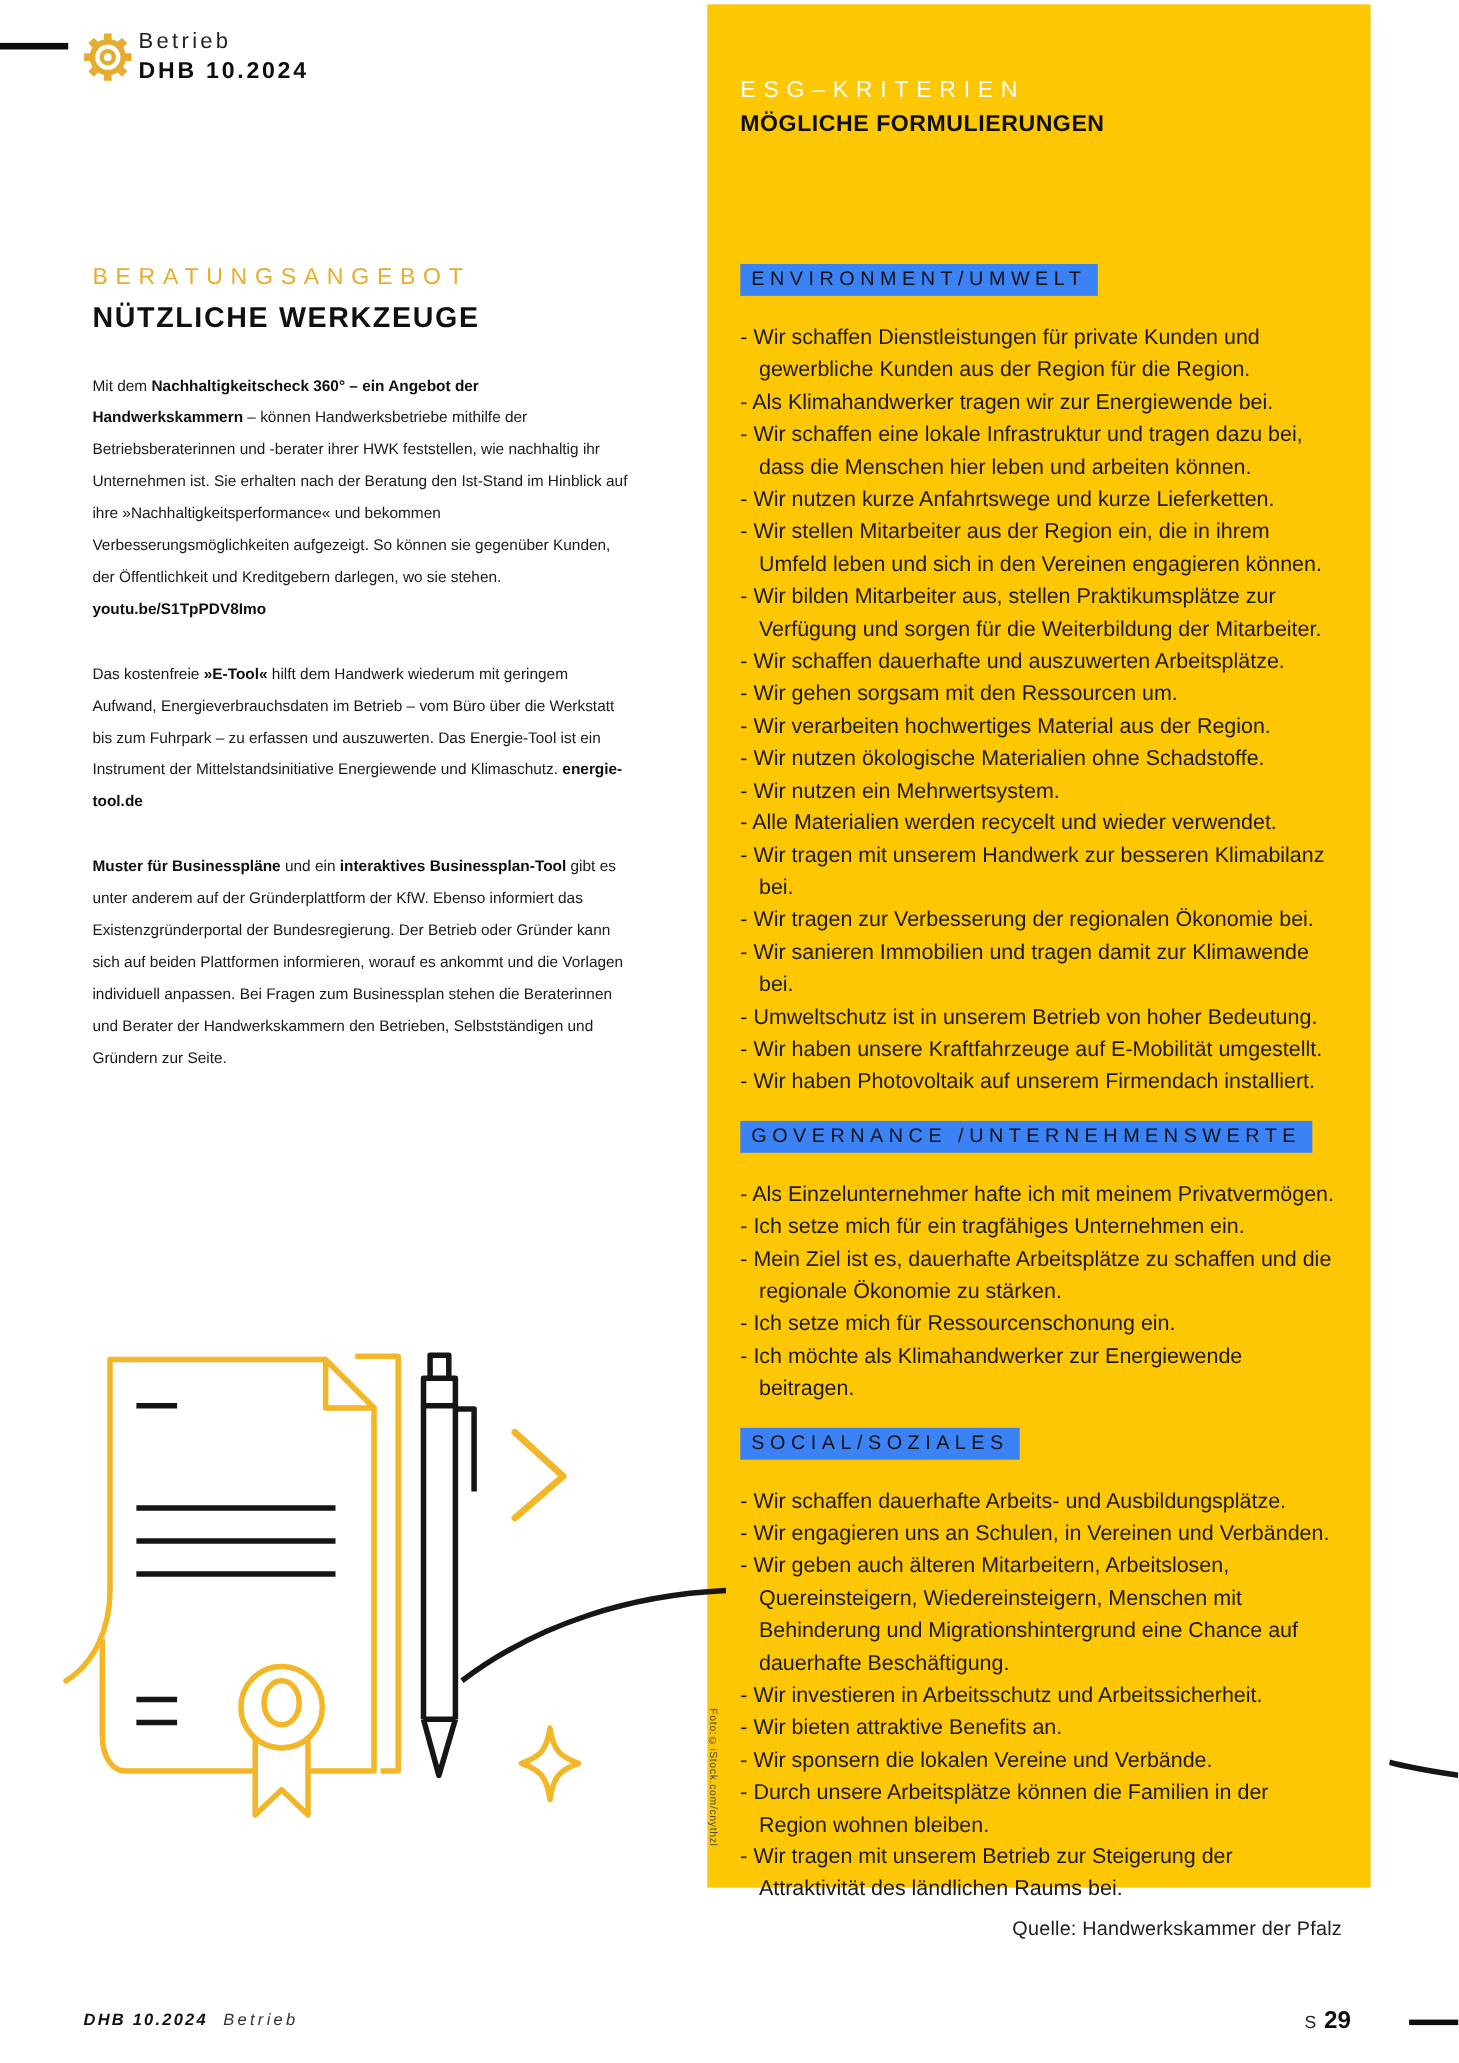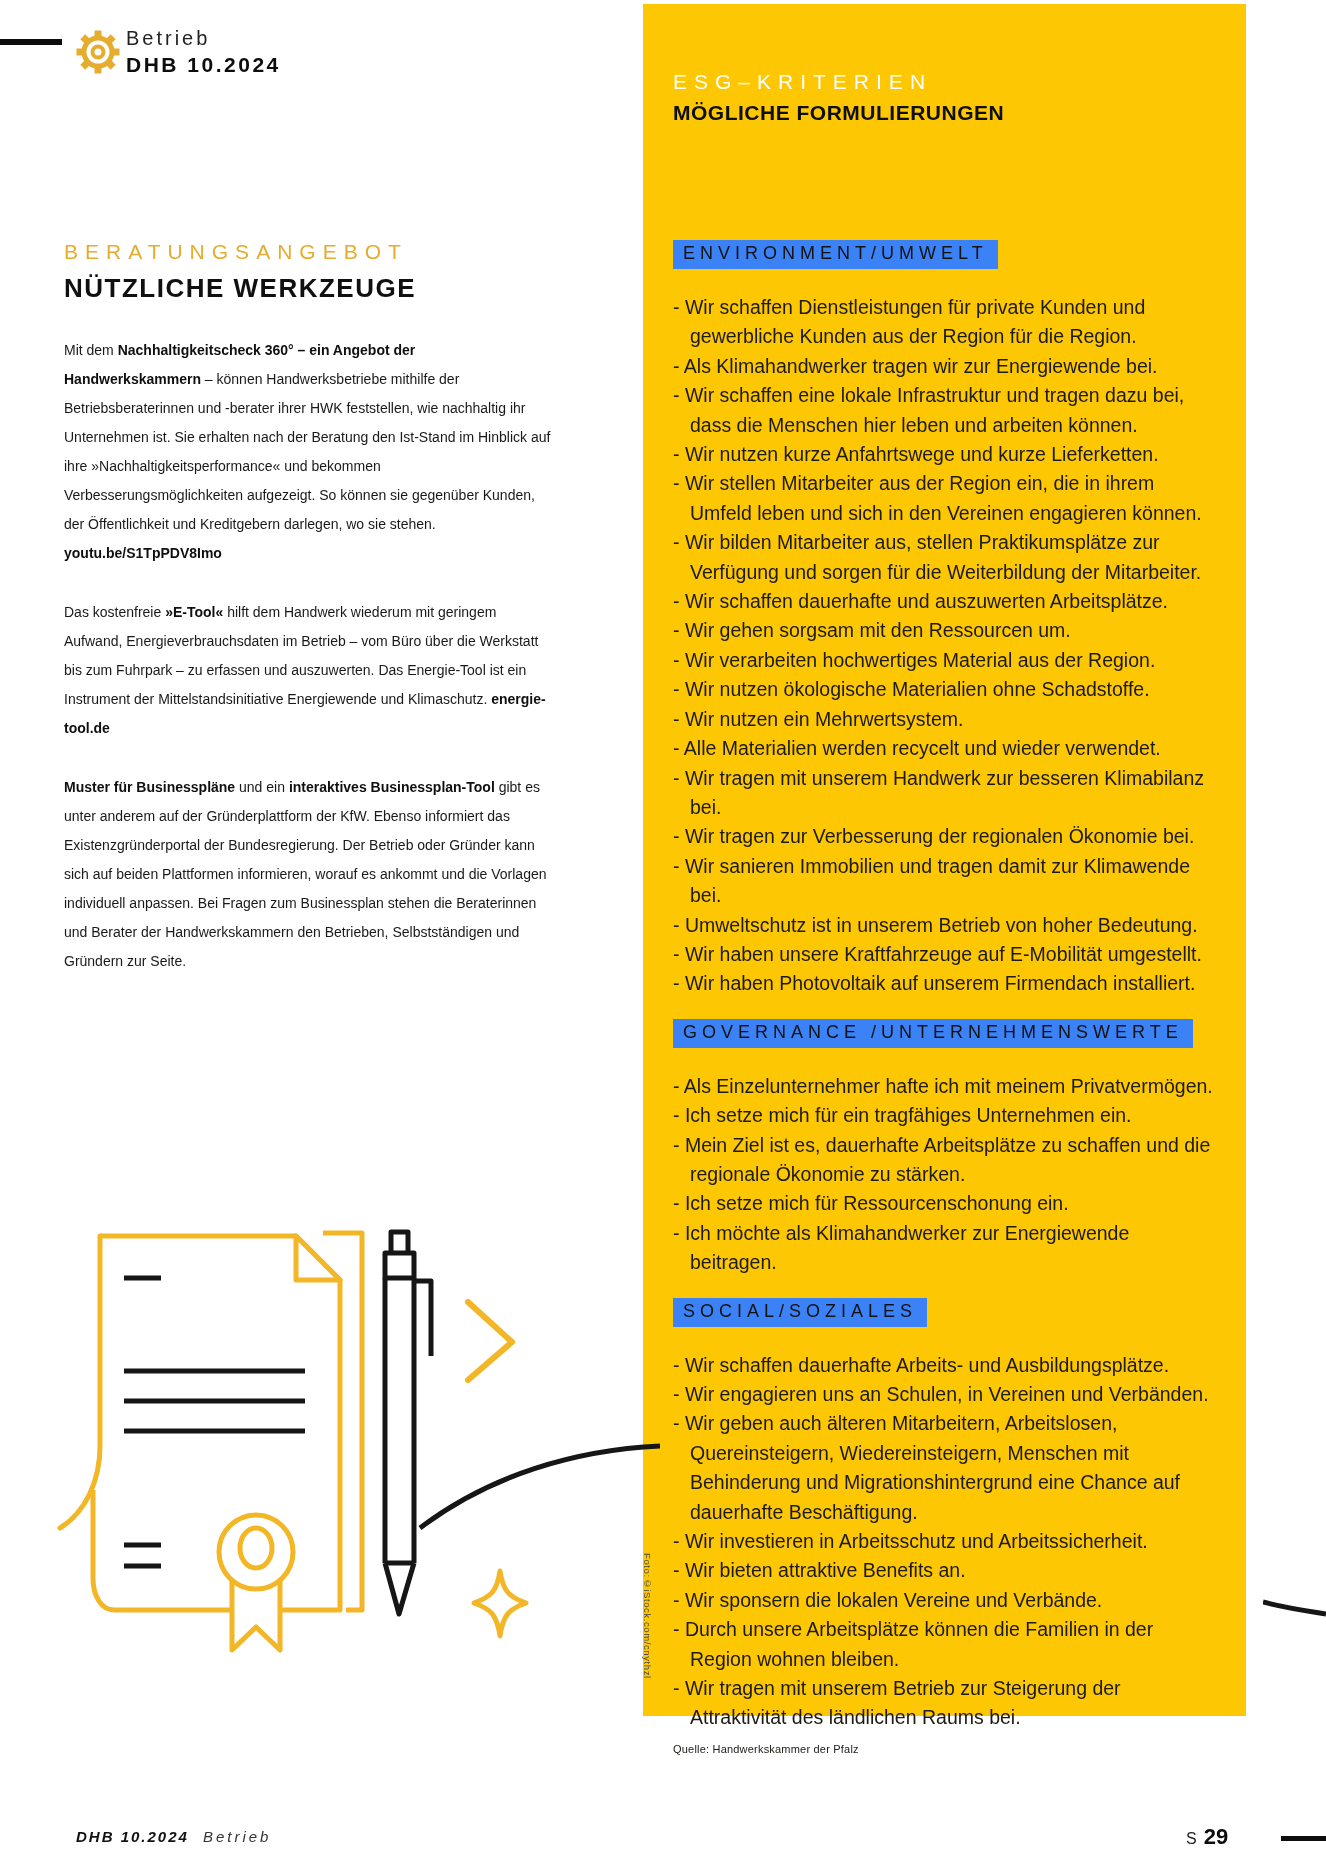--- a/index.html
+++ b/index.html
@@ -19,21 +19,21 @@
     overflow:hidden;
   }
   
   .head-rule{position:absolute;left:0;top:39px;width:62px;height:6px;background:#0d0d0d;}
   .head-gear{position:absolute;left:74px;top:26px;width:48px;height:52px;}
   .head-text{position:absolute;left:126px;top:27px;}
   .head-section{font-size:20px;letter-spacing:3px;color:#222;}
   .head-issue{font-size:21px;font-weight:700;letter-spacing:2.5px;color:#0d0d0d;margin-top:3px;}
 
   
-  .left-col{position:absolute;left:64px;top:240px;width:492px;}
+  .left-col{position:absolute;left:84px;top:240px;width:492px;}
   .kicker{font-size:21px;letter-spacing:7px;color:var(--gold);font-weight:400;}
   .left-title{font-size:26px;font-weight:800;letter-spacing:1.5px;color:#101010;margin:9px 0 0;}
   .body-copy{margin-top:32px;font-size:14px;line-height:29px;color:#191919;hyphens:manual;}
   .body-copy p{margin:0 0 30px;}
   .body-copy strong{font-weight:700;color:#0f0f0f;}
 
   
   .panel{
     position:absolute;left:643px;top:4px;width:603px;height:1712px;
     background:var(--yellow);
@@ -43,21 +43,21 @@
   .panel-title{margin:7px 0 0;font-size:21px;font-weight:800;letter-spacing:0.5px;color:#0f0f0f;}
   .esg-section{margin-top:20px;}
   .esg-section.first{margin-top:115px;}
   .chip{
     display:inline-block;background:#3b82f6;color:#121212;
     font-size:18px;letter-spacing:5px;padding:3px 10px 5px;font-weight:400;
   }
   .esg-list{list-style:none;margin:24px 0 0;padding:0;font-size:19.5px;line-height:29.4px;color:#1d1a12;}
   .esg-list li{padding-left:17px;text-indent:-17px;}
   .esg-list li::before{content:"- ";}
-  .source-note{margin-top:10px;font-size:11px;letter-spacing:0.2px;color:#21201c;}
+  .source-note{margin-top:10px;font-size:18px;letter-spacing:0.2px;color:#21201c;text-align:right;}
 
   
   .illustration{position:absolute;left:40px;top:1150px;width:620px;height:580px;}
   .margin-arc{position:absolute;left:1263px;top:1580px;width:63px;height:50px;}
   .photo-credit{
     position:absolute;left:642px;top:1553px;
     writing-mode:vertical-rl;
     font-size:9.5px;color:#4a4a4a;letter-spacing:0.6px;
   }
 

